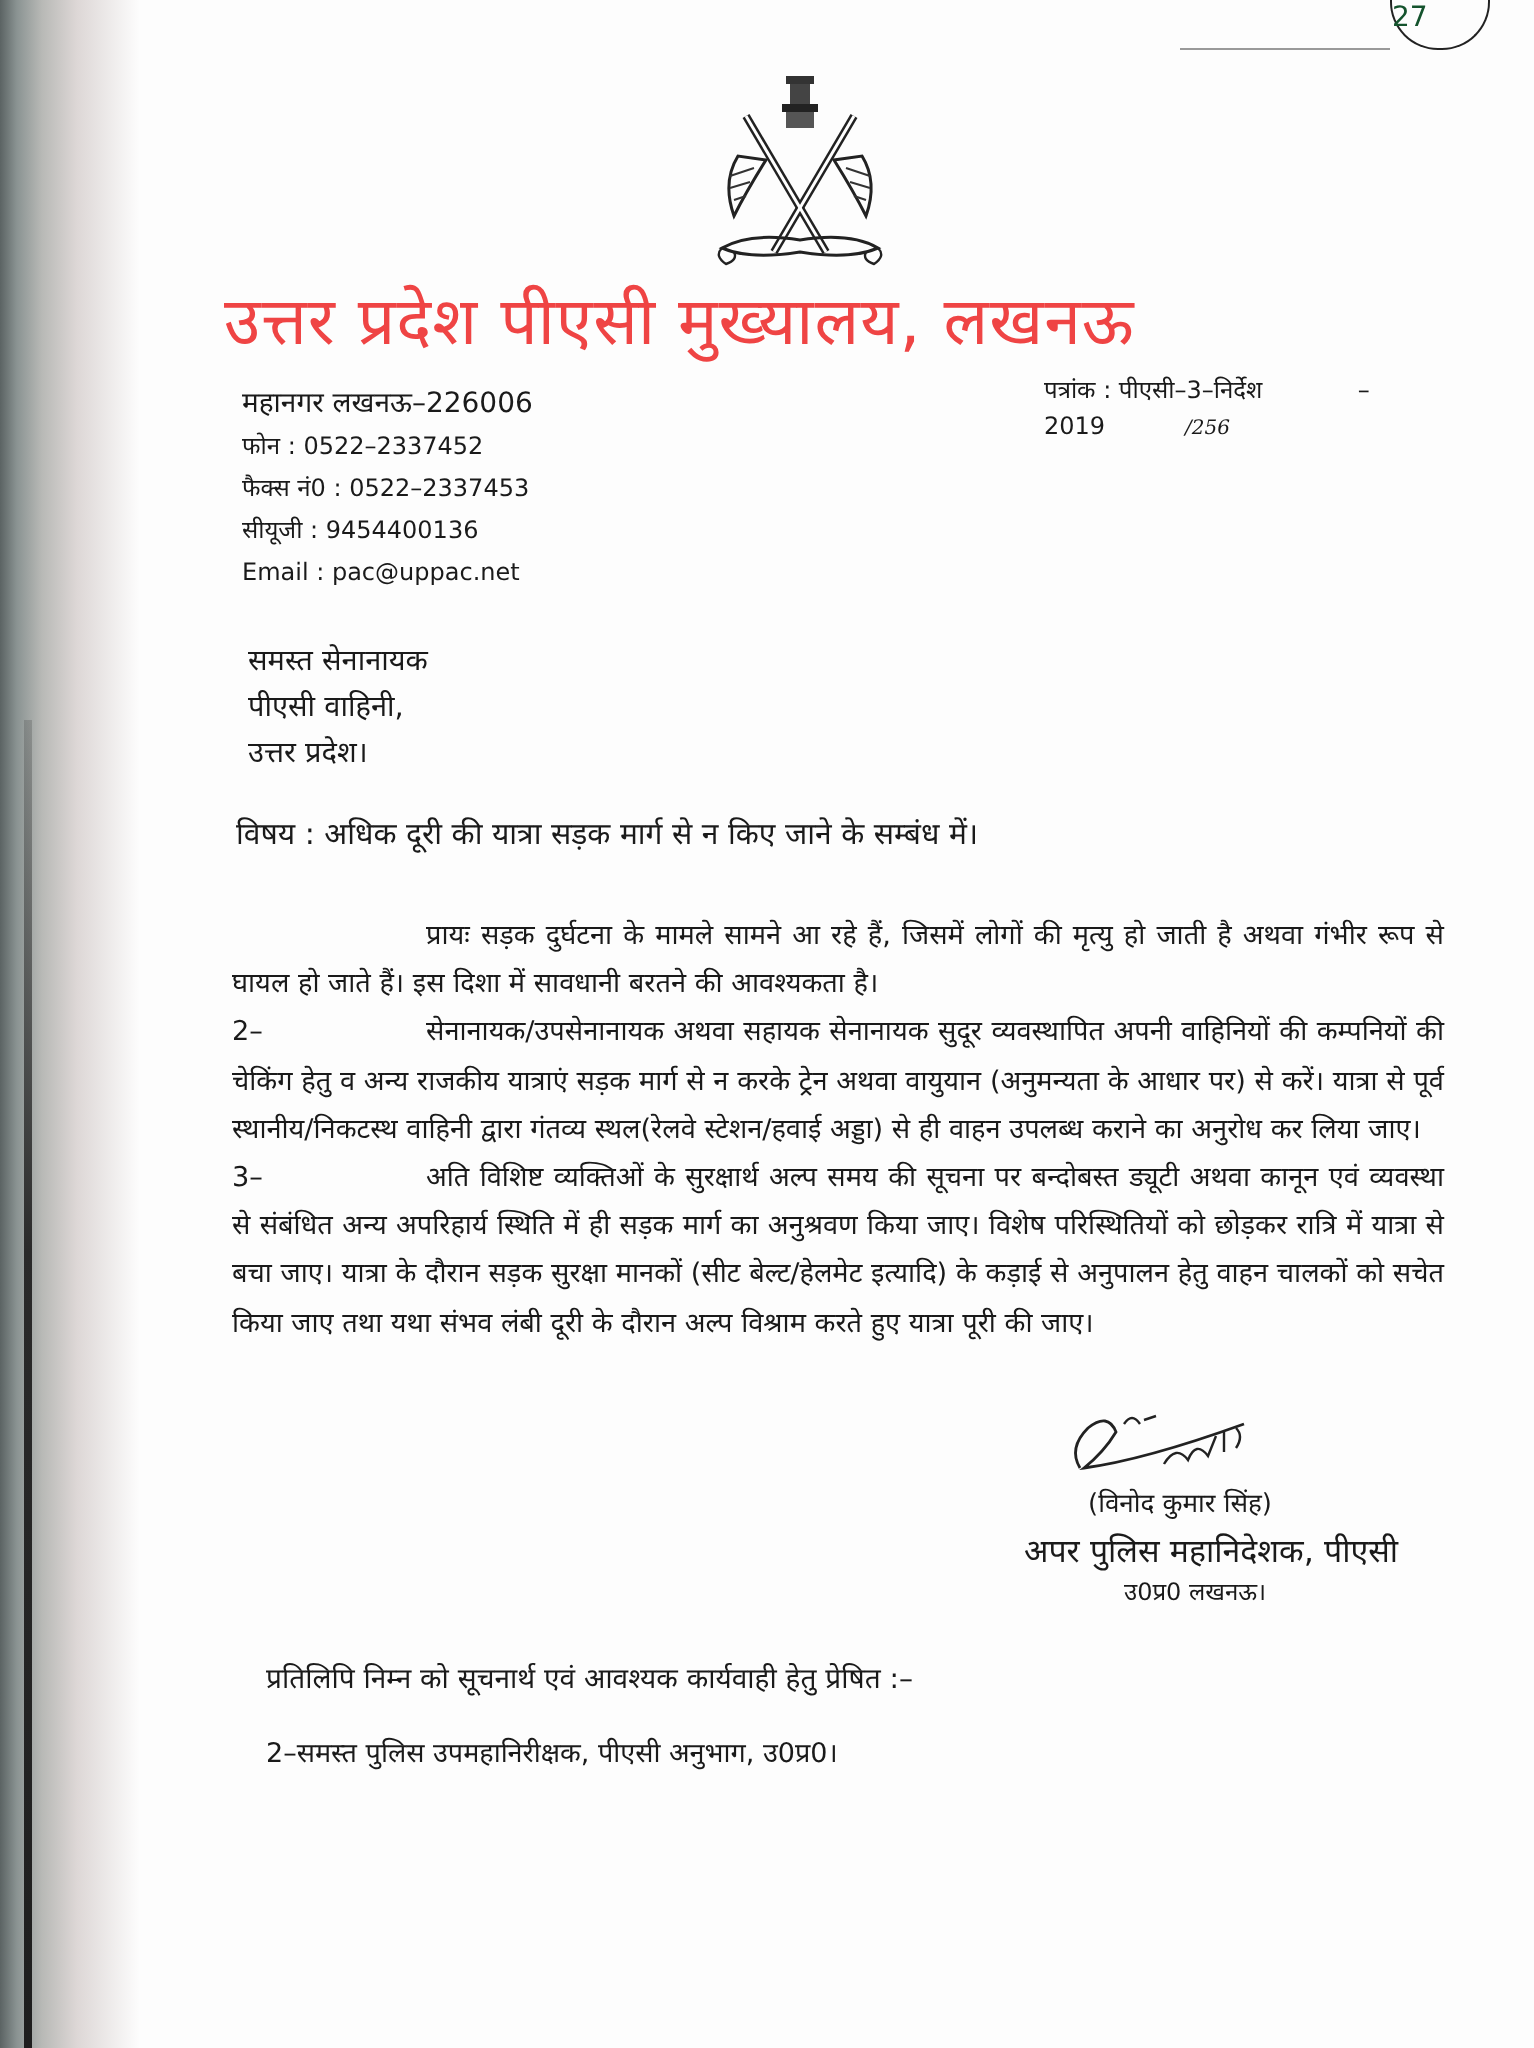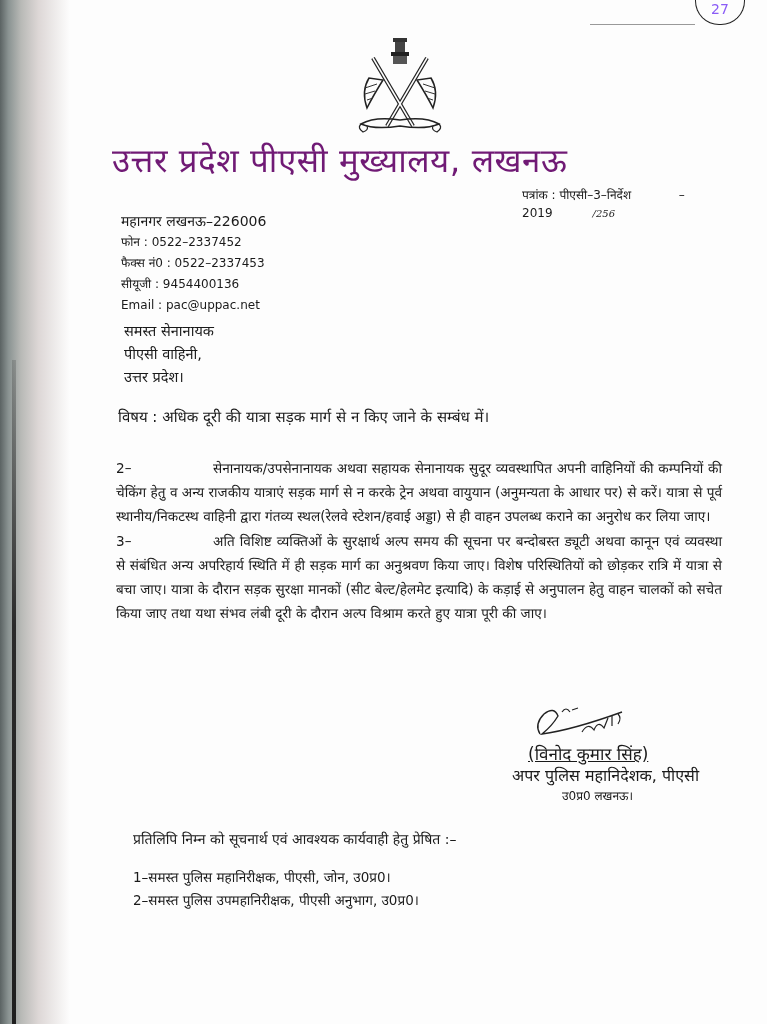--- a/index.html
+++ b/index.html
@@ -13,47 +13,47 @@
       position: absolute; left: 0; top: 0; width: 70px; height: 1024px;
       background: linear-gradient(to right, #5b6363 0%, #8a9392 12%, #b8b9b6 30%, #ddd7d6 55%, rgba(253,253,253,0) 100%);
     }
     .edge-line {
       position: absolute; left: 12px; top: 360px; width: 4px; height: 664px;
       background: linear-gradient(to bottom, rgba(40,40,40,0.2), #2a2a2a 40%, #1e1e1e);
     }
     .page-num {
       position: absolute; left: 695px; top: 0px; width: 48px; height: 24px;
       border: 1.4px solid #222; border-top: none; border-radius: 0 0 24px 24px;
-      font-size: 14px; text-align: center; line-height: 18px; color: #8b5cf6;
+      font-size: 14px; line-height: 18px; color: #14532d;
     }
     .top-rule {
       position: absolute; left: 590px; top: 24px; width: 105px; height: 1px; background: #999;
     }
     .emblem { position: absolute; left: 355px; top: 36px; width: 90px; height: 100px; }
     .org-title {
       position: absolute; left: 112px; top: 137px;
-      font-size: 33px; letter-spacing: 0.5px; color: #701a75;
+      font-size: 33px; letter-spacing: 0.5px; color: #ef4444;
     }
     .addr { position: absolute; left: 121px; top: 192px; font-size: 12px; line-height: 21px; }
-    .addr .city { font-size: 14px; margin-top: 19px; }
+    .addr .city { font-size: 14px; }
     .ref { position: absolute; left: 522px; top: 186px; font-size: 12px; line-height: 18px; }
     .ref .hand { font-family: "DejaVu Serif", serif; font-style: italic; letter-spacing: 2px; }
     .ref .slash { font-family: "DejaVu Serif", serif; font-style: italic; font-size: 10px; padding-left: 40px; }
     .recipient { position: absolute; left: 124px; top: 320px; font-size: 14.5px; line-height: 23px; }
     .subject { position: absolute; left: 118px; top: 406px; font-size: 15px; }
     .body-text {
       position: absolute; left: 116px; top: 456px; width: 606px;
       font-size: 13.6px; line-height: 24.2px; text-align: justify;
     }
     .body-text p { margin: 0; }
     .body-text .indent { display: inline-block; width: 97px; }
     .body-text .num { display: inline-block; width: 97px; }
     .sig-area { position: absolute; left: 512px; top: 704px; width: 210px; }
     .sig-scribble { position: absolute; left: 20px; top: 0; width: 110px; height: 40px; }
-    .sig-name { position: absolute; left: 16px; top: 38px; font-size: 17px; white-space: nowrap; text-decoration: underline; }
+    .sig-name { position: absolute; left: 32px; top: 38px; font-size: 13px; white-space: nowrap; }
     .sig-desig { position: absolute; left: 0; top: 60px; font-size: 16px; white-space: nowrap; }
     .sig-place { position: absolute; left: 50px; top: 83px; font-size: 12px; white-space: nowrap; }
     .cc-head { position: absolute; left: 133px; top: 829px; font-size: 14px; }
     .cc-list { position: absolute; left: 133px; top: 866px; font-size: 13.5px; line-height: 23px; }
   </style>
 </head>
 <body>
 
 <div class="edge"></div>
 <div class="edge-line"></div>
@@ -103,32 +103,32 @@
 
 <div class="recipient">
   <div>समस्त सेनानायक</div>
   <div>पीएसी वाहिनी,</div>
   <div>उत्तर प्रदेश।</div>
 </div>
 
 <div class="subject">विषय : अधिक दूरी की यात्रा सड़क मार्ग से न किए जाने के सम्बंध में।</div>
 
 <div class="body-text">
+  <p><span class="indent"></span><span>प्रायः सड़क दुर्घटना के मामले सामने आ रहे हैं, जिसमें लोगों की मृत्यु हो जाती है अथवा गंभीर रूप से घायल हो जाते हैं। इस दिशा में सावधानी बरतने की आवश्यकता है।</span></p>
   <p><span class="num">2–</span><span>सेनानायक/उपसेनानायक अथवा सहायक सेनानायक सुदूर व्यवस्थापित अपनी वाहिनियों की कम्पनियों की चेकिंग हेतु व अन्य राजकीय यात्राएं सड़क मार्ग से न करके ट्रेन अथवा वायुयान (अनुमन्यता के आधार पर) से करें। यात्रा से पूर्व स्थानीय/निकटस्थ वाहिनी द्वारा गंतव्य स्थल(रेलवे स्टेशन/हवाई अड्डा) से ही वाहन उपलब्ध कराने का अनुरोध कर लिया जाए।</span></p>
   <p><span class="num">3–</span><span>अति विशिष्ट व्यक्तिओं के सुरक्षार्थ अल्प समय की सूचना पर बन्दोबस्त ड्यूटी अथवा कानून एवं व्यवस्था से संबंधित अन्य अपरिहार्य स्थिति में ही सड़क मार्ग का अनुश्रवण किया जाए। विशेष परिस्थितियों को छोड़कर रात्रि में यात्रा से बचा जाए। यात्रा के दौरान सड़क सुरक्षा मानकों (सीट बेल्ट/हेलमेट इत्यादि) के कड़ाई से अनुपालन हेतु वाहन चालकों को सचेत किया जाए तथा यथा संभव लंबी दूरी के दौरान अल्प विश्राम करते हुए यात्रा पूरी की जाए।</span></p>
 </div>
 
 <div class="sig-area">
   <svg class="sig-scribble" viewBox="0 0 110 40">
     <path d="M8 30 Q2 20 12 10 Q22 2 26 12 Q20 22 10 30 Q40 26 90 8" fill="none" stroke="#222" stroke-width="1.4"></path>
     <path d="M30 8 Q34 2 38 8 M40 6 L46 4" fill="none" stroke="#222" stroke-width="1.2"></path>
     <path d="M50 28 Q56 18 62 26 Q66 16 72 24 L76 14 M80 12 L80 22 M86 10 Q90 14 86 20" fill="none" stroke="#222" stroke-width="1.2"></path>
   </svg>
   <div class="sig-name">(विनोद कुमार सिंह)</div>
   <div class="sig-desig">अपर पुलिस महानिदेशक, पीएसी</div>
   <div class="sig-place">उ0प्र0 लखनऊ।</div>
 </div>
 
 <div class="cc-head">प्रतिलिपि निम्न को सूचनार्थ एवं आवश्यक कार्यवाही हेतु प्रेषित :–</div>
 <div class="cc-list">
-  <div>1–समस्त पुलिस महानिरीक्षक, पीएसी, जोन, उ0प्र0।</div>
   <div>2–समस्त पुलिस उपमहानिरीक्षक, पीएसी अनुभाग, उ0प्र0।</div>
 </div>
 
 </body></html>

